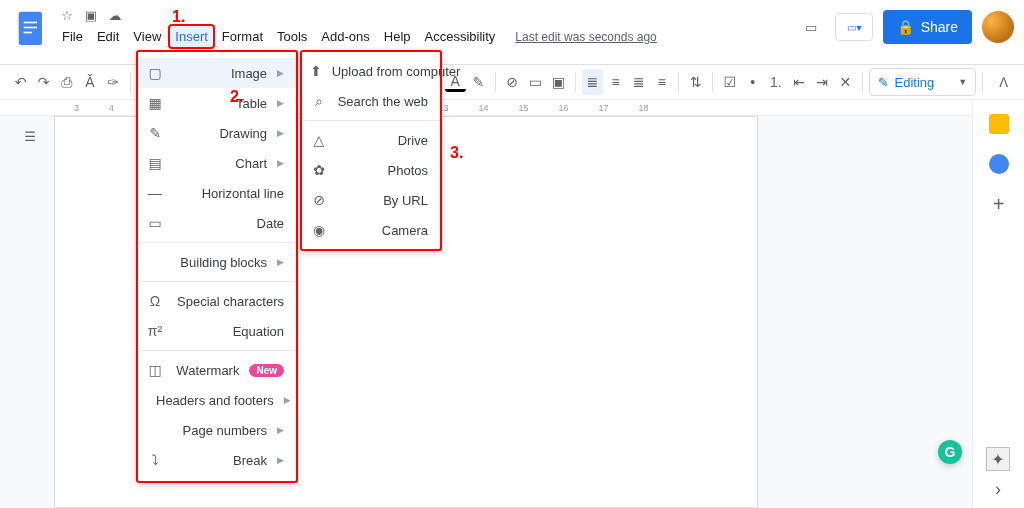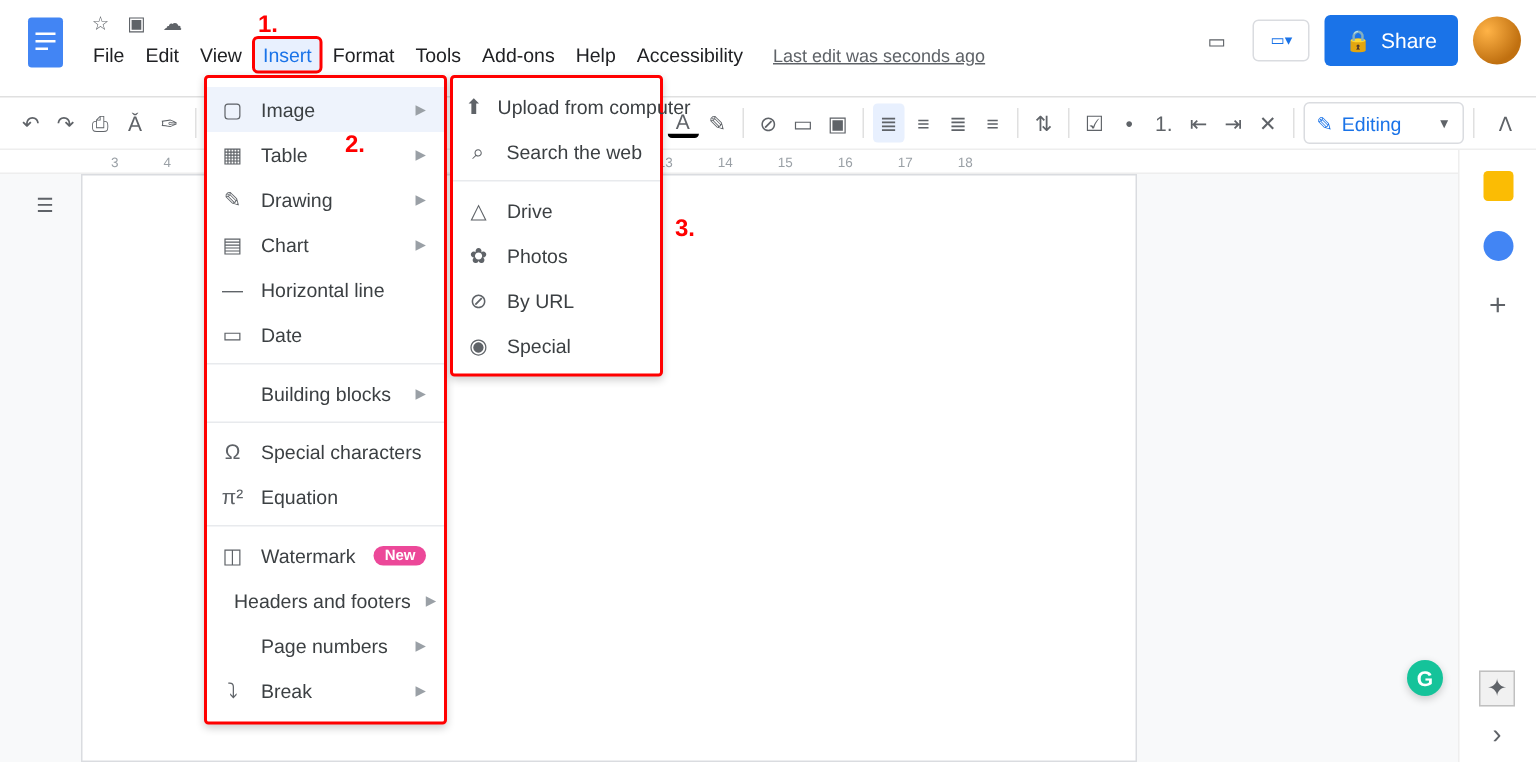--- a/index.html
+++ b/index.html
@@ -56,21 +56,21 @@
   
   .grammarly { position:absolute; right:62px; bottom:44px; width:24px; height:24px; border-radius:50%; background:#15c39a; display:flex; align-items:center; justify-content:center; color:#fff; font-size:14px; font-weight:bold; box-shadow:0 2px 6px rgba(0,0,0,.2);}
 
   
   .menu-panel { position:absolute; background:#fff; border:1px solid #dadce0; box-shadow:0 2px 6px rgba(0,0,0,.2); border-radius:3px; font-size:13px; z-index:50; padding:6px 0;}
   #insert-menu { left:136px; top:50px; width:162px; border:2px solid #f00;}
   #image-submenu { left:300px; top:50px; width:142px; border:2px solid #f00; padding:4px 0;}
   .mi { display:flex; align-items:center; height:30px; padding:0 12px 0 8px; gap:10px; cursor:pointer; color:#3c4043;}
   .mi.sel { background:#eef3fc;}
   .mi .ico { width:18px; display:flex; justify-content:center; color:#5f6368; font-size:14px;}
-  .mi .lbl { flex:1; white-space:nowrap;}
+  .mi .lbl { flex:1; white-space:nowrap;text-align:right;}
   .mi .arrow { color:#9aa0a6; font-size:9px;}
   .mi .cut { color:#9aa0a6; font-size:11px;}
   .mi .badge { background:#ec4899; color:#fff; font-size:10px; font-weight:bold; border-radius:9px; padding:1px 7px;}
   .msep { height:1px; background:#e8eaed; margin:4px 0;}
 
   
   .annot { position:absolute; color:#f00; font-weight:bold; font-size:16px; font-family:"Comic Sans MS",cursive,sans-serif; z-index:60;}
   #a1 { left:172px; top:8px;}
   #a2 { left:230px; top:88px;}
   #a3 { left:450px; top:144px;}
@@ -282,19 +282,19 @@
     <div class="mi">
       <span class="ico">✿</span>
       <span class="lbl">Photos</span>
     </div>
     <div class="mi">
       <span class="ico">⊘</span>
       <span class="lbl">By URL</span>
     </div>
     <div class="mi">
       <span class="ico">◉</span>
-      <span class="lbl">Special</span>
+      <span class="lbl">Camera</span>
     </div>
   </div>
 
 <div id="a1" class="annot">1.</div>
 <div id="a2" class="annot">2.</div>
 <div id="a3" class="annot">3.</div>
 
 </body></html>

